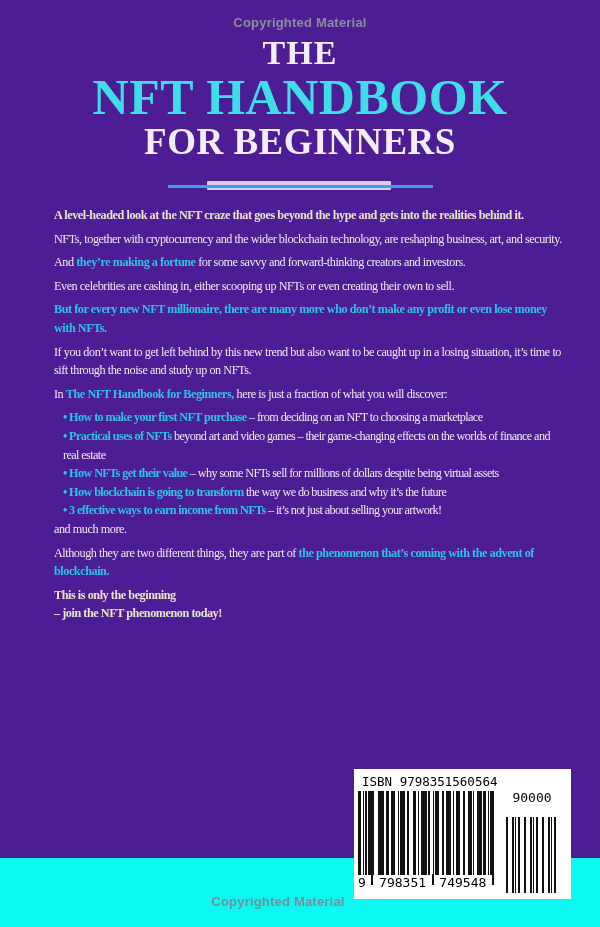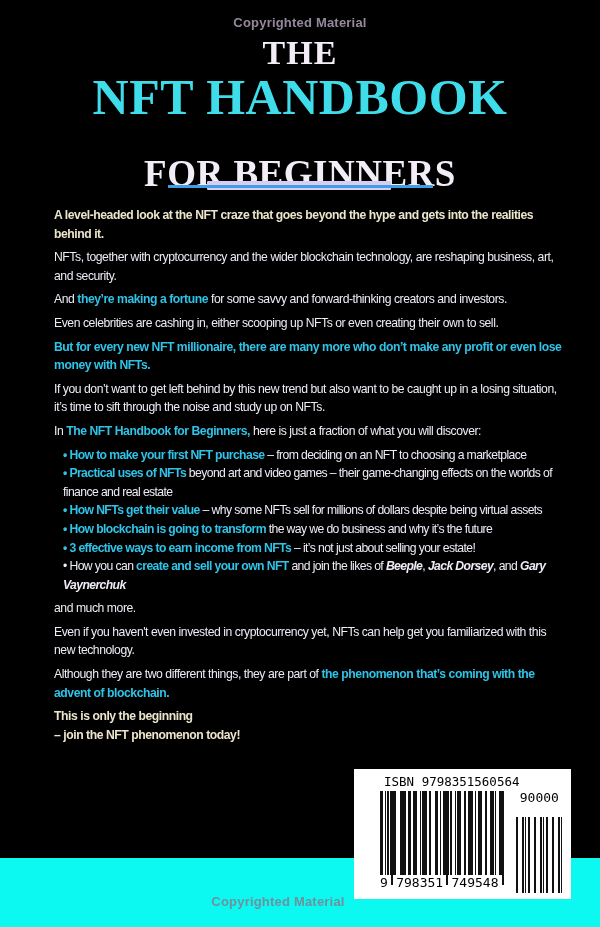--- a/index.html
+++ b/index.html
@@ -1,54 +1,54 @@
 <!DOCTYPE html>
 <html><head>
 <meta charset="utf-8">
 <style>
   html,body{margin:0;padding:0;}
   body{width:600px;font-family:"Liberation Sans","DejaVu Sans",sans-serif;}
-  .cover{position:relative;width:600px;height:927px;background:#000000;overflow:hidden;}
+  .cover{position:relative;width:600px;height:927px;background:#4c1d95;overflow:hidden;}
 
   
   .copy-top{position:absolute;top:15px;left:0;width:600px;text-align:center;
     font-size:13px;font-weight:700;color:#94889f;letter-spacing:.2px;}
   .copy-bottom{position:absolute;top:894px;left:0;width:600px;text-align:center;
     font-size:13px;font-weight:700;color:#6f919e;letter-spacing:.2px;
     transform:translateX(-22px);z-index:1;}
 
   
   .titles{position:absolute;top:34px;left:0;width:600px;text-align:center;line-height:1;font-family:Liberation Serif, serif;}
   .t1{font-size:34px;line-height:38px;font-weight:700;color:#f3edf7;letter-spacing:1px;}
   .t2{font-size:50px;line-height:50px;font-weight:700;color:#3fdde9;letter-spacing:.5px;}
-  .t3{font-size:37px;line-height:40px;font-weight:700;color:#f3edf7;letter-spacing:.5px;margin-top:32px;}
+  .t3{font-size:37px;line-height:40px;font-weight:700;color:#f3edf7;letter-spacing:.5px;}
 
   
   .divider-band{position:absolute;left:207px;top:181px;width:184px;height:9px;background:#d9cdf0;border-radius:1px;}
   .divider-line{position:absolute;left:168px;top:185px;width:265px;height:3px;background:#3e9ee8;}
 
   
   .content{position:absolute;left:54px;top:206px;width:514px;
-    font-size:12.2px;line-height:18.6px;letter-spacing:-.45px;color:#f0ebf6;}
+    font-size:12.2px;line-height:18.6px;letter-spacing:-.45px;color:#f0ebf6;font-family:Liberation Serif, serif;}
   .blk{margin:0 0 5px 0;}
   .h{color:#ece5cc;font-weight:700;}
   .cyall{color:#2fc3e8;font-weight:700;}
   .b{margin:0 0 0 9px;letter-spacing:-.6px;}
   .b.first{margin-top:3px;}
   .b.last{margin-bottom:5px;}
   .cy{color:#2fc3e8;font-weight:700;}
   .bi{font-weight:700;font-style:italic;}
   .fin{margin-top:1px;}
 
   
   .strip{position:absolute;left:0;top:858px;width:600px;height:69px;background:#0cf9f1;}
 
   
   .barcode-box{position:absolute;left:354px;top:769px;width:217px;height:130px;
-    background:#ffffff;box-sizing:border-box;padding:4px 8px 5px 26px;color:#000;z-index:2;}
+    background:#ffffff;box-sizing:border-box;padding:4px 8px 5px 4px;color:#000;z-index:2;}
   .isbn-line{font-family:"DejaVu Sans Mono","Liberation Mono",monospace;
     font-size:12.5px;line-height:15px;margin:1px 0 2px 4px;white-space:nowrap;}
   .bc-row{display:flex;align-items:flex-start;}
   .bc-main{width:136px;}
   .bars-main{height:84px;background-color:#fff;background-image:
     repeating-linear-gradient(90deg,#111 0 2px,transparent 2px 7px),
     repeating-linear-gradient(90deg,#111 0 3px,transparent 3px 11px),
     repeating-linear-gradient(90deg,#111 0 1px,transparent 1px 5px);}
   .digits{display:flex;justify-content:space-between;align-items:flex-start;
     font-family:"DejaVu Sans Mono","Liberation Mono",monospace;font-size:13px;line-height:14px;margin-top:1px;}
@@ -81,24 +81,22 @@
       <div class="blk p"><span>NFTs, together with cryptocurrency and the wider blockchain technology, are reshaping business, art, and security.</span></div>
       <div class="blk p"><span>And </span><span class="cy">they’re making a fortune</span><span> for some savvy and forward-thinking creators and investors.</span></div>
       <div class="blk p"><span>Even celebrities are cashing in, either scooping up NFTs or even creating their own to sell.</span></div>
       <div class="blk p cyall"><span>But for every new NFT millionaire, there are many more who don’t make any profit or even lose money with NFTs.</span></div>
       <div class="blk p"><span>If you don’t want to get left behind by this new trend but also want to be caught up in a losing situation, it’s time to sift through the noise and study up on NFTs.</span></div>
       <div class="blk p"><span>In </span><span class="cy">The NFT Handbook for Beginners,</span><span> here is just a fraction of what you will discover:</span></div>
       <div class="blk b first"><span class="cy">• How to make your first NFT purchase</span><span> – from deciding on an NFT to choosing a marketplace</span></div>
       <div class="blk b"><span class="cy">• Practical uses of NFTs</span><span> beyond art and video games – their game-changing effects on the worlds of finance and real estate</span></div>
       <div class="blk b"><span class="cy">• How NFTs get their value</span><span> – why some NFTs sell for millions of dollars despite being virtual assets</span></div>
       <div class="blk b"><span class="cy">• How blockchain is going to transform</span><span> the way we do business and why it’s the future</span></div>
-      <div class="blk b"><span class="cy">• 3 effective ways to earn income from NFTs</span><span> – it’s not just about selling your estate!</span></div>
-      <div class="blk b last"><span>• How you can </span><span class="cy">create and sell your own NFT</span><span> and join the likes of </span><span class="bi">Beeple</span><span>, </span><span class="bi">Jack Dorsey</span><span>, and </span><span class="bi">Gary Vaynerchuk</span></div>
+      <div class="blk b"><span class="cy">• 3 effective ways to earn income from NFTs</span><span> – it’s not just about selling your artwork!</span></div>
       <div class="blk p"><span>and much more.</span></div>
-      <div class="blk p"><span>Even if you haven't even invested in cryptocurrency yet, NFTs can help get you familiarized with this new technology.</span></div>
       <div class="blk p"><span>Although they are two different things, they are part of </span><span class="cy">the phenomenon that’s coming with the advent of blockchain.</span></div>
       <div class="blk h fin"><span>This is only the beginning</span><br><span>– join the NFT phenomenon today!</span></div>
     </div>
 
   <div class="strip"></div>
 
   <div class="copy-bottom">Copyrighted Material</div>
 
   <div class="barcode-box">
     <div class="isbn-line">ISBN 9798351560564</div>

